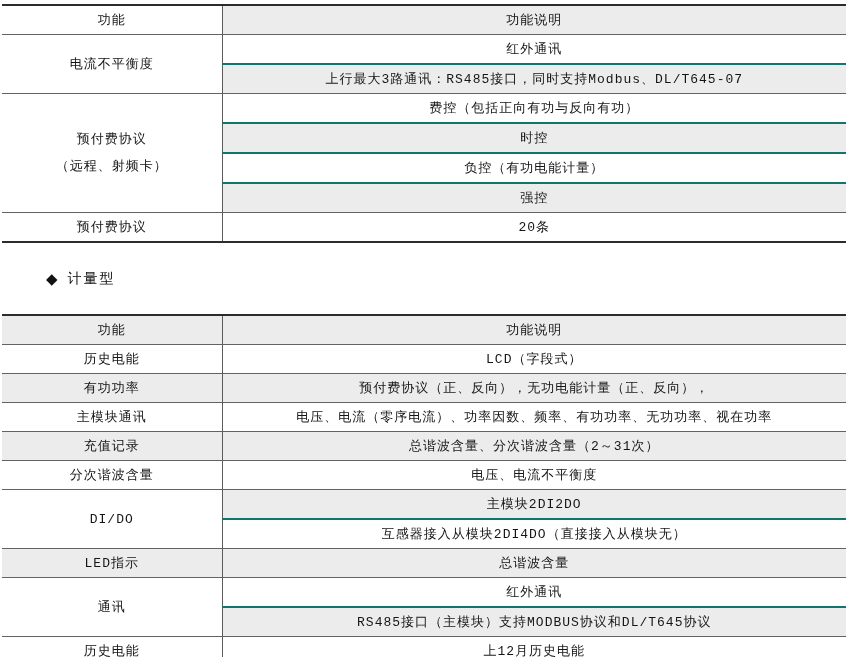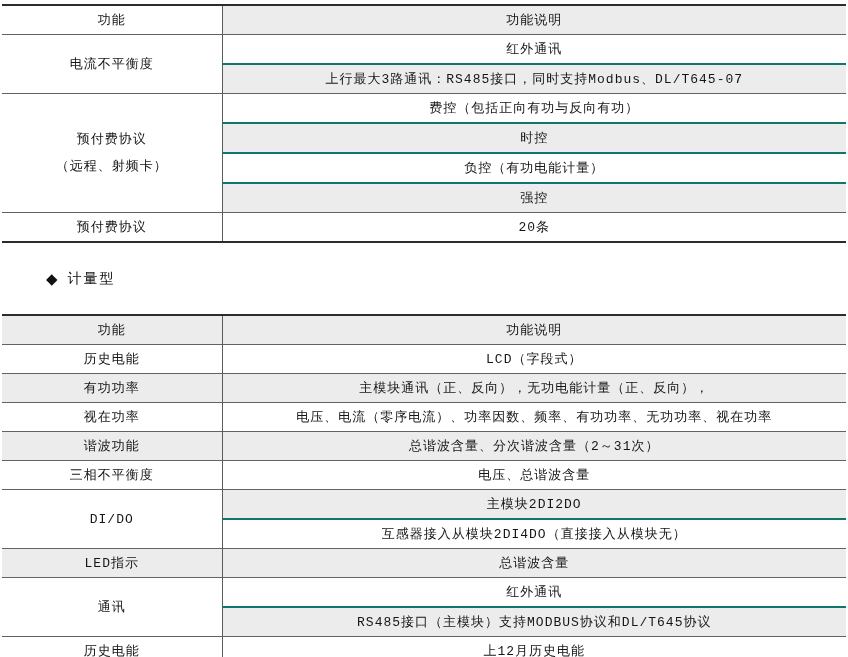--- a/index.html
+++ b/index.html
@@ -114,33 +114,33 @@
       <tr>
     <td class="divider shade">功能</td>
     <td class="shade">功能说明</td>
   </tr>
   <tr>
     <td class="divider">历史电能</td>
     <td>LCD（字段式）</td>
   </tr>
   <tr>
     <td class="divider shade">有功功率</td>
-    <td class="shade">主模块通讯（正、反向），无功电能计量（正、反向），</td>
+    <td class="shade">预付费协议（正、反向），无功电能计量（正、反向），</td>
   </tr>
   <tr>
-    <td class="divider">视在功率</td>
+    <td class="divider">主模块通讯</td>
     <td>电压、电流（零序电流）、功率因数、频率、有功功率、无功功率、视在功率</td>
   </tr>
   <tr>
-    <td class="divider shade">谐波功能</td>
+    <td class="divider shade">充值记录</td>
     <td class="shade">总谐波含量、分次谐波含量（2～31次）</td>
   </tr>
   <tr>
-    <td class="divider">三相不平衡度</td>
-    <td>电压、总谐波含量</td>
+    <td class="divider">分次谐波含量</td>
+    <td>电压、电流不平衡度</td>
   </tr>
   <tr>
     <td class="divider span-cell" rowspan="2">DI/DO</td>
     <td class="shade">主模块2DI2DO</td>
   </tr>
   <tr class="sub">
     <td>互感器接入从模块2DI4DO（直接接入从模块无）</td>
   </tr>
   <tr>
     <td class="divider shade">LED指示</td>

